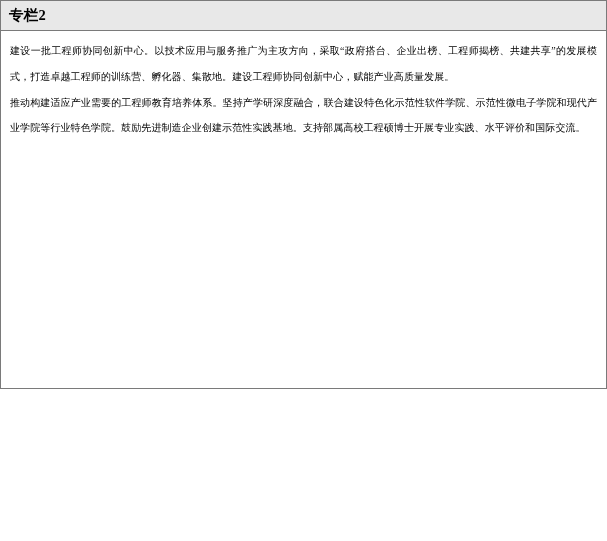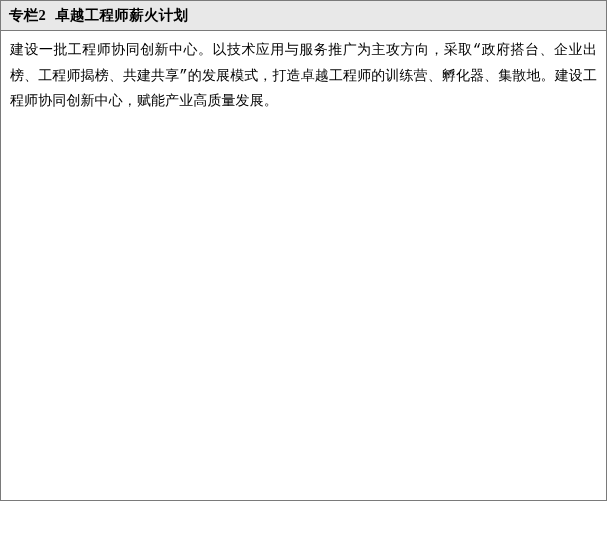--- a/index.html
+++ b/index.html
@@ -9,21 +9,21 @@
   body {
     width: 607px;
     height: 541px;
     background: #ffffff;
     font-family: "Liberation Serif", "DejaVu Serif", serif;
     color: #000000;
   }
   .box {
     box-sizing: border-box;
     width: 607px;
-    height: 501px;
+    height: 389px;
     border: 1px solid #7a7a7a;
     display: flex;
     flex-direction: column;
     background: #ffffff;
   }
   .header {
     box-sizing: border-box;
     height: 30px;
     flex: 0 0 30px;
     background: #e8e8e8;
@@ -41,32 +41,31 @@
   .header .title {
     white-space: nowrap;
   }
   .body {
     flex: 1 1 auto;
     padding: 7px 9px 4px 9px;
     overflow: hidden;
   }
   p.para {
     margin: 0 0 0.5px 0;
-    font-size: 14px;
+    font-size: 10px;
     line-height: 25.6px;
     text-align: justify;
     text-justify: inter-ideograph;
     letter-spacing: 0.1px;
-    font-family: Liberation Mono, monospace;
   }
 </style>
 </head>
 <body>
 
 <div class="box">
   <div class="header">
     <span class="num">专栏2</span>
-    <span class="title">卓越工程师薪火计划</span>
   </div>
   <div class="body">
     <p class="para">建设一批工程师协同创新中心。以技术应用与服务推广为主攻方向，采取“政府搭台、企业出榜、工程师揭榜、共建共享”的发展模式，打造卓越工程师的训练营、孵化器、集散地。建设工程师协同创新中心，赋能产业高质量发展。</p>
+    <p class="para">推动构建适应产业需要的工程师教育培养体系。坚持产学研深度融合，联合建设特色化示范性软件学院、示范性微电子学院和现代产业学院等行业特色学院。鼓励先进制造企业创建示范性实践基地。支持部属高校工程硕博士开展专业实践、水平评价和国际交流。</p>
   </div>
 </div>
 
 </body></html>

